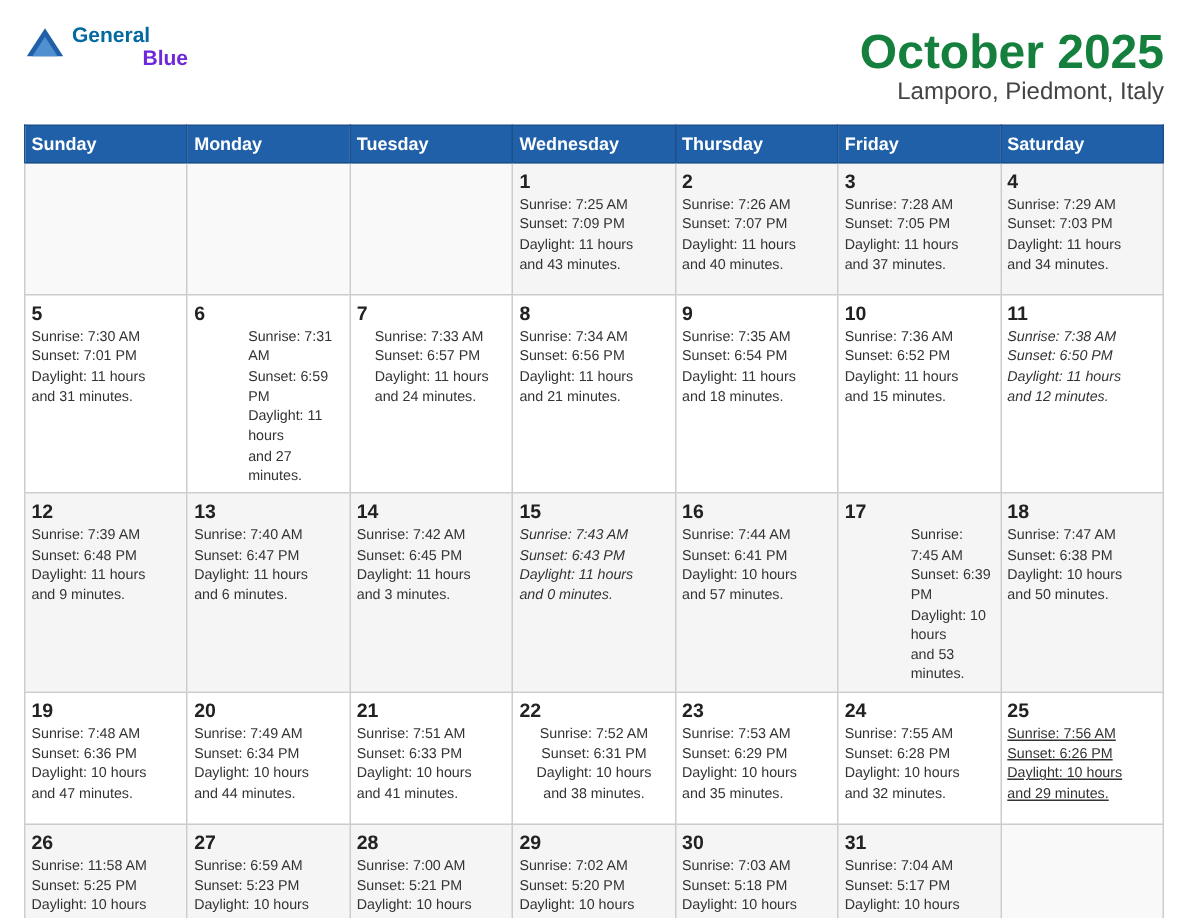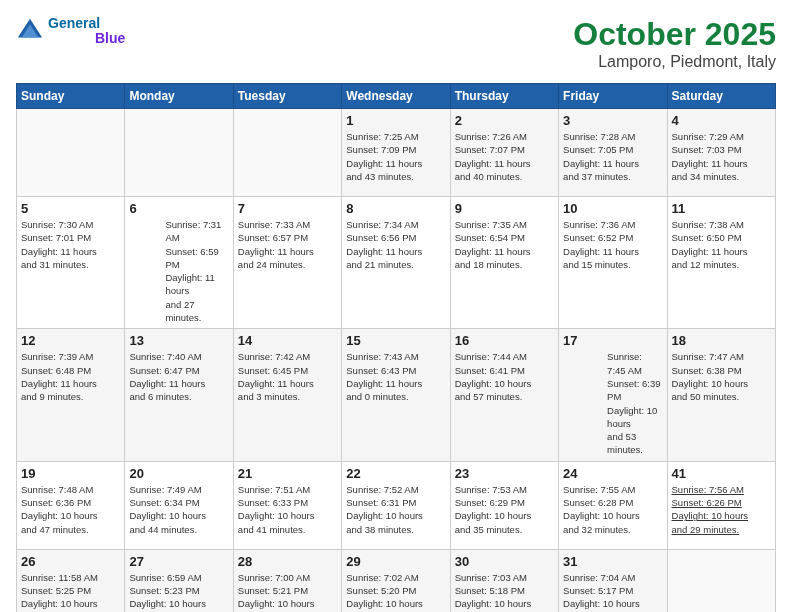--- a/index.html
+++ b/index.html
@@ -164,21 +164,21 @@
         </td>
         <td>
           <span class="day-number">6</span>
           <div class="day-info" style="white-space: pre-line; margin-left: 36px;">Sunrise: 7:31 AM
 Sunset: 6:59 PM
 Daylight: 11 hours
 and 27 minutes.</div>
         </td>
         <td>
           <span class="day-number">7</span>
-          <div class="day-info" style="white-space: pre-line;">Sunrise: 7:33 AM
+          <div class="day-info" style="white-space: pre-line; margin-left: 12px;">Sunrise: 7:33 AM
 Sunset: 6:57 PM
 Daylight: 11 hours
 and 24 minutes.</div>
         </td>
         <td>
           <span class="day-number">8</span>
           <div class="day-info" style="white-space: pre-line;">Sunrise: 7:34 AM
 Sunset: 6:56 PM
 Daylight: 11 hours
 and 21 minutes.</div>
@@ -192,21 +192,21 @@
         </td>
         <td>
           <span class="day-number">10</span>
           <div class="day-info" style="white-space: pre-line;">Sunrise: 7:36 AM
 Sunset: 6:52 PM
 Daylight: 11 hours
 and 15 minutes.</div>
         </td>
         <td>
           <span class="day-number">11</span>
-          <div class="day-info" style="white-space: pre-line;">Sunrise: 7:38 AM
+          <div class="day-info" style="white-space: pre-line; font-style: italic;">Sunrise: 7:38 AM
 Sunset: 6:50 PM
 Daylight: 11 hours
 and 12 minutes.</div>
         </td>
       </tr>
       <tr>
         <td>
           <span class="day-number">12</span>
           <div class="day-info" style="white-space: pre-line;">Sunrise: 7:39 AM
 Sunset: 6:48 PM
@@ -222,21 +222,21 @@
         </td>
         <td>
           <span class="day-number">14</span>
           <div class="day-info" style="white-space: pre-line;">Sunrise: 7:42 AM
 Sunset: 6:45 PM
 Daylight: 11 hours
 and 3 minutes.</div>
         </td>
         <td>
           <span class="day-number">15</span>
-          <div class="day-info" style="white-space: pre-line;">Sunrise: 7:43 AM
+          <div class="day-info" style="white-space: pre-line; font-style: italic;">Sunrise: 7:43 AM
 Sunset: 6:43 PM
 Daylight: 11 hours
 and 0 minutes.</div>
         </td>
         <td>
           <span class="day-number">16</span>
           <div class="day-info" style="white-space: pre-line;">Sunrise: 7:44 AM
 Sunset: 6:41 PM
 Daylight: 10 hours
 and 57 minutes.</div>
@@ -273,41 +273,41 @@
         </td>
         <td>
           <span class="day-number">21</span>
           <div class="day-info" style="white-space: pre-line;">Sunrise: 7:51 AM
 Sunset: 6:33 PM
 Daylight: 10 hours
 and 41 minutes.</div>
         </td>
         <td>
           <span class="day-number">22</span>
-          <div class="day-info" style="white-space: pre-line;">Sunrise: 7:52 AM
+          <div class="day-info" style="white-space: pre-line; text-align: center;">Sunrise: 7:52 AM
 Sunset: 6:31 PM
 Daylight: 10 hours
 and 38 minutes.</div>
         </td>
         <td>
           <span class="day-number">23</span>
           <div class="day-info" style="white-space: pre-line;">Sunrise: 7:53 AM
 Sunset: 6:29 PM
 Daylight: 10 hours
 and 35 minutes.</div>
         </td>
         <td>
           <span class="day-number">24</span>
           <div class="day-info" style="white-space: pre-line;">Sunrise: 7:55 AM
 Sunset: 6:28 PM
 Daylight: 10 hours
 and 32 minutes.</div>
         </td>
         <td>
-          <span class="day-number">41</span>
+          <span class="day-number">25</span>
           <div class="day-info" style="white-space: pre-line; text-decoration: underline;">Sunrise: 7:56 AM
 Sunset: 6:26 PM
 Daylight: 10 hours
 and 29 minutes.</div>
         </td>
       </tr>
       <tr>
         <td>
           <span class="day-number">26</span>
           <div class="day-info" style="white-space: pre-line;">Sunrise: 11:58 AM

